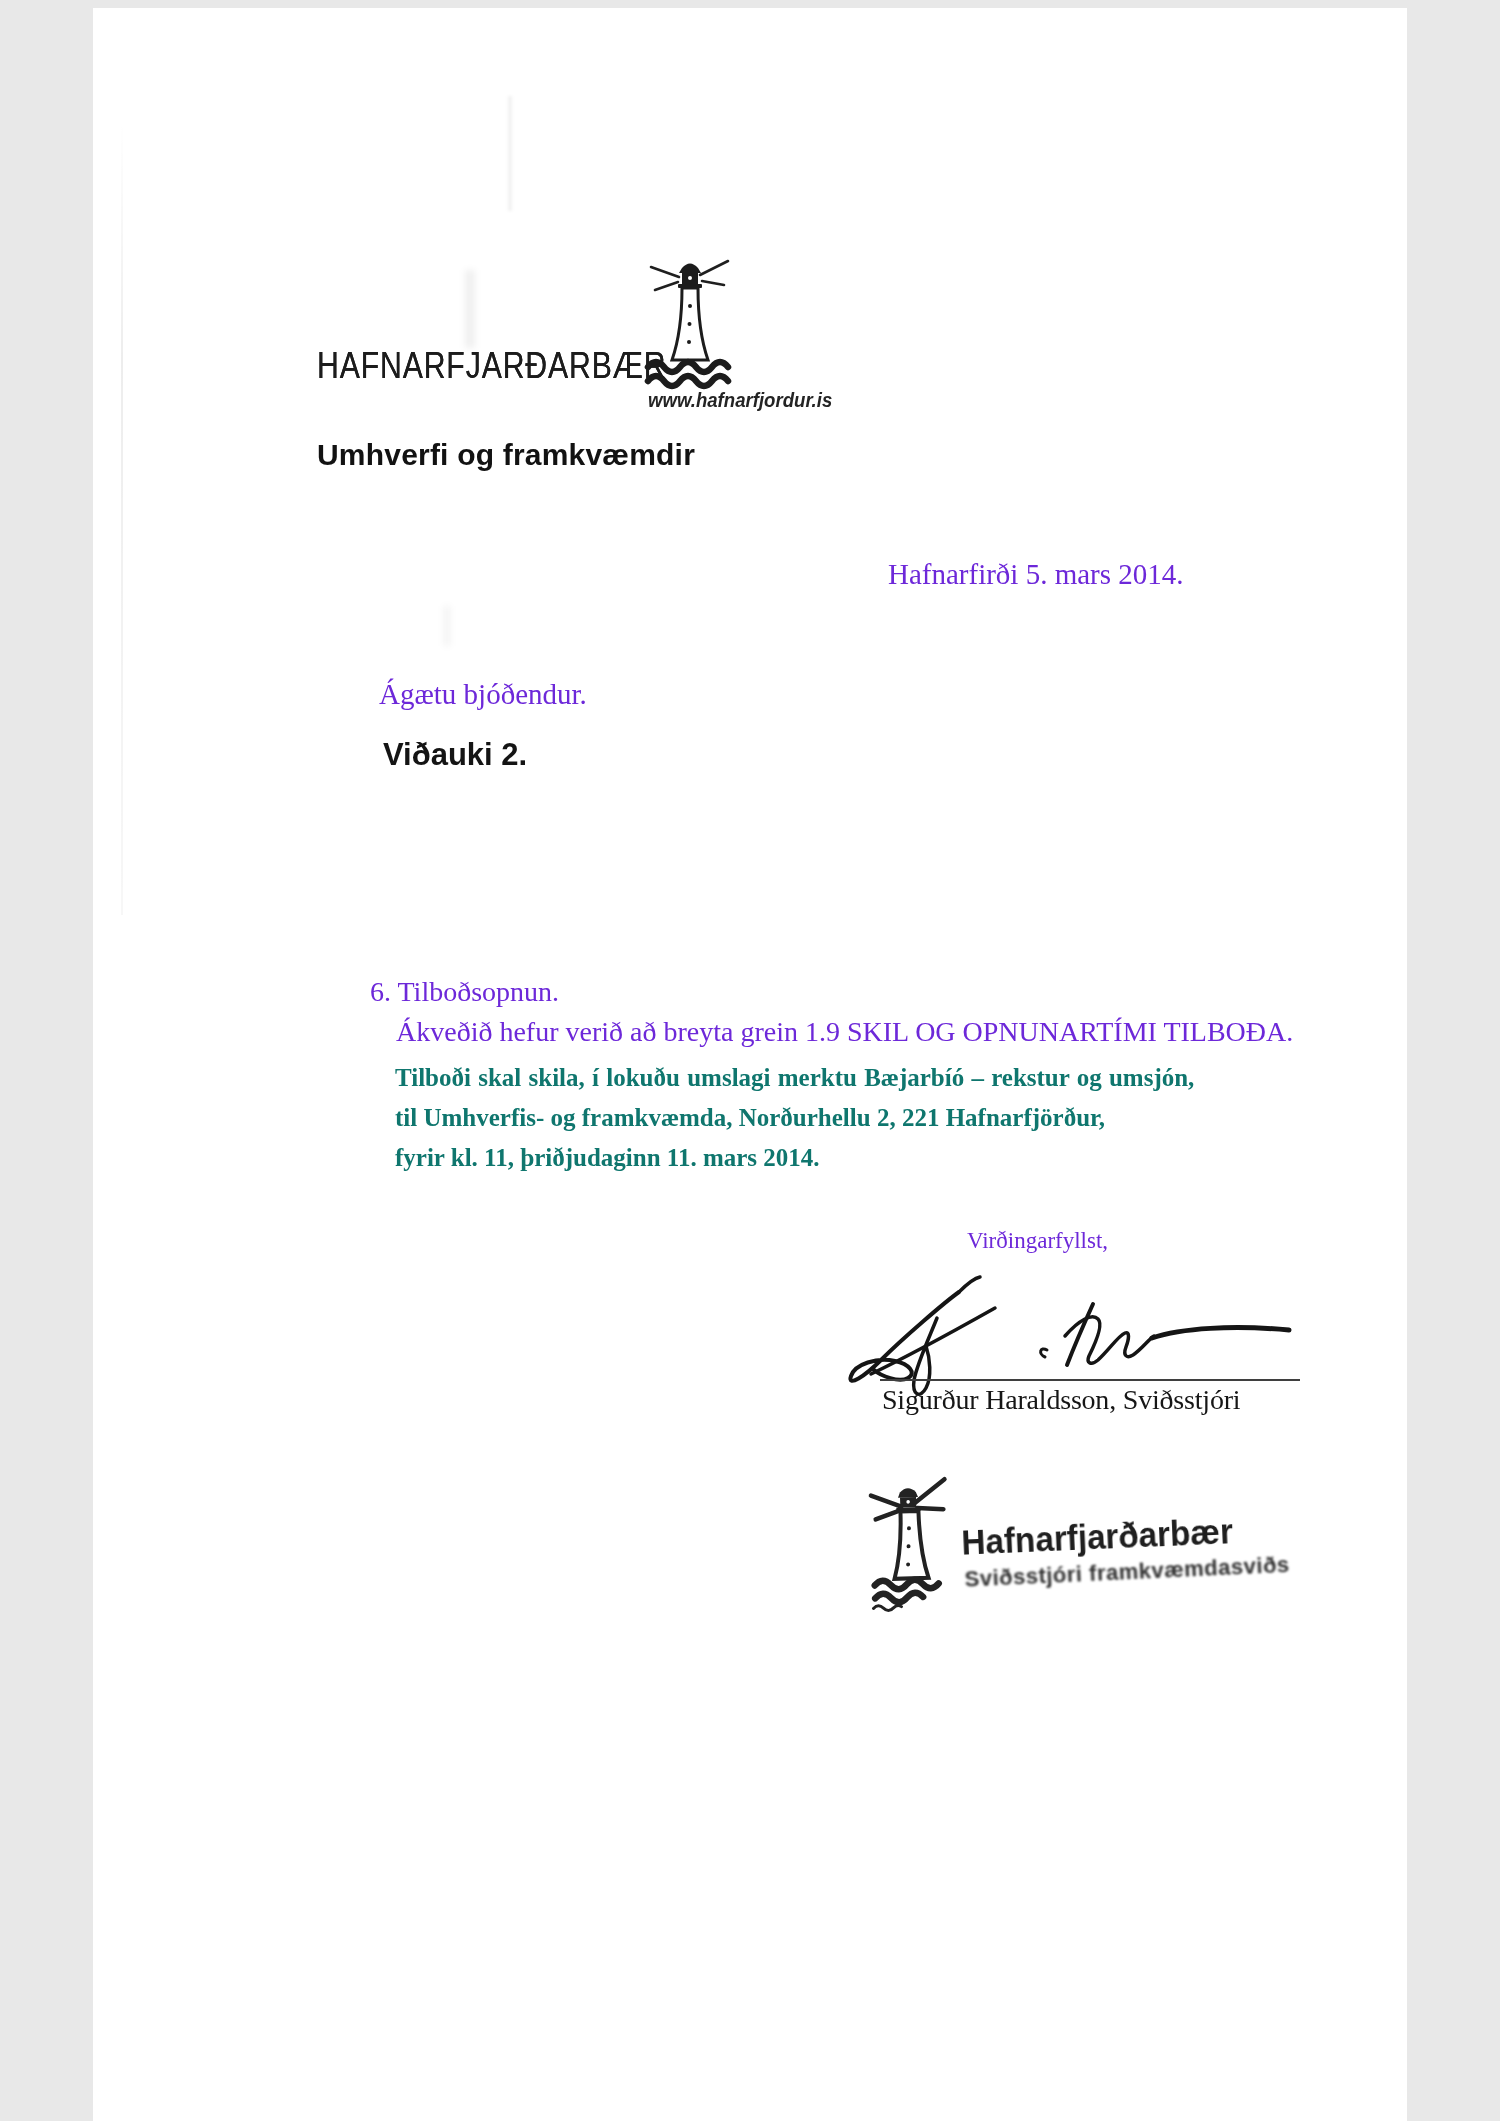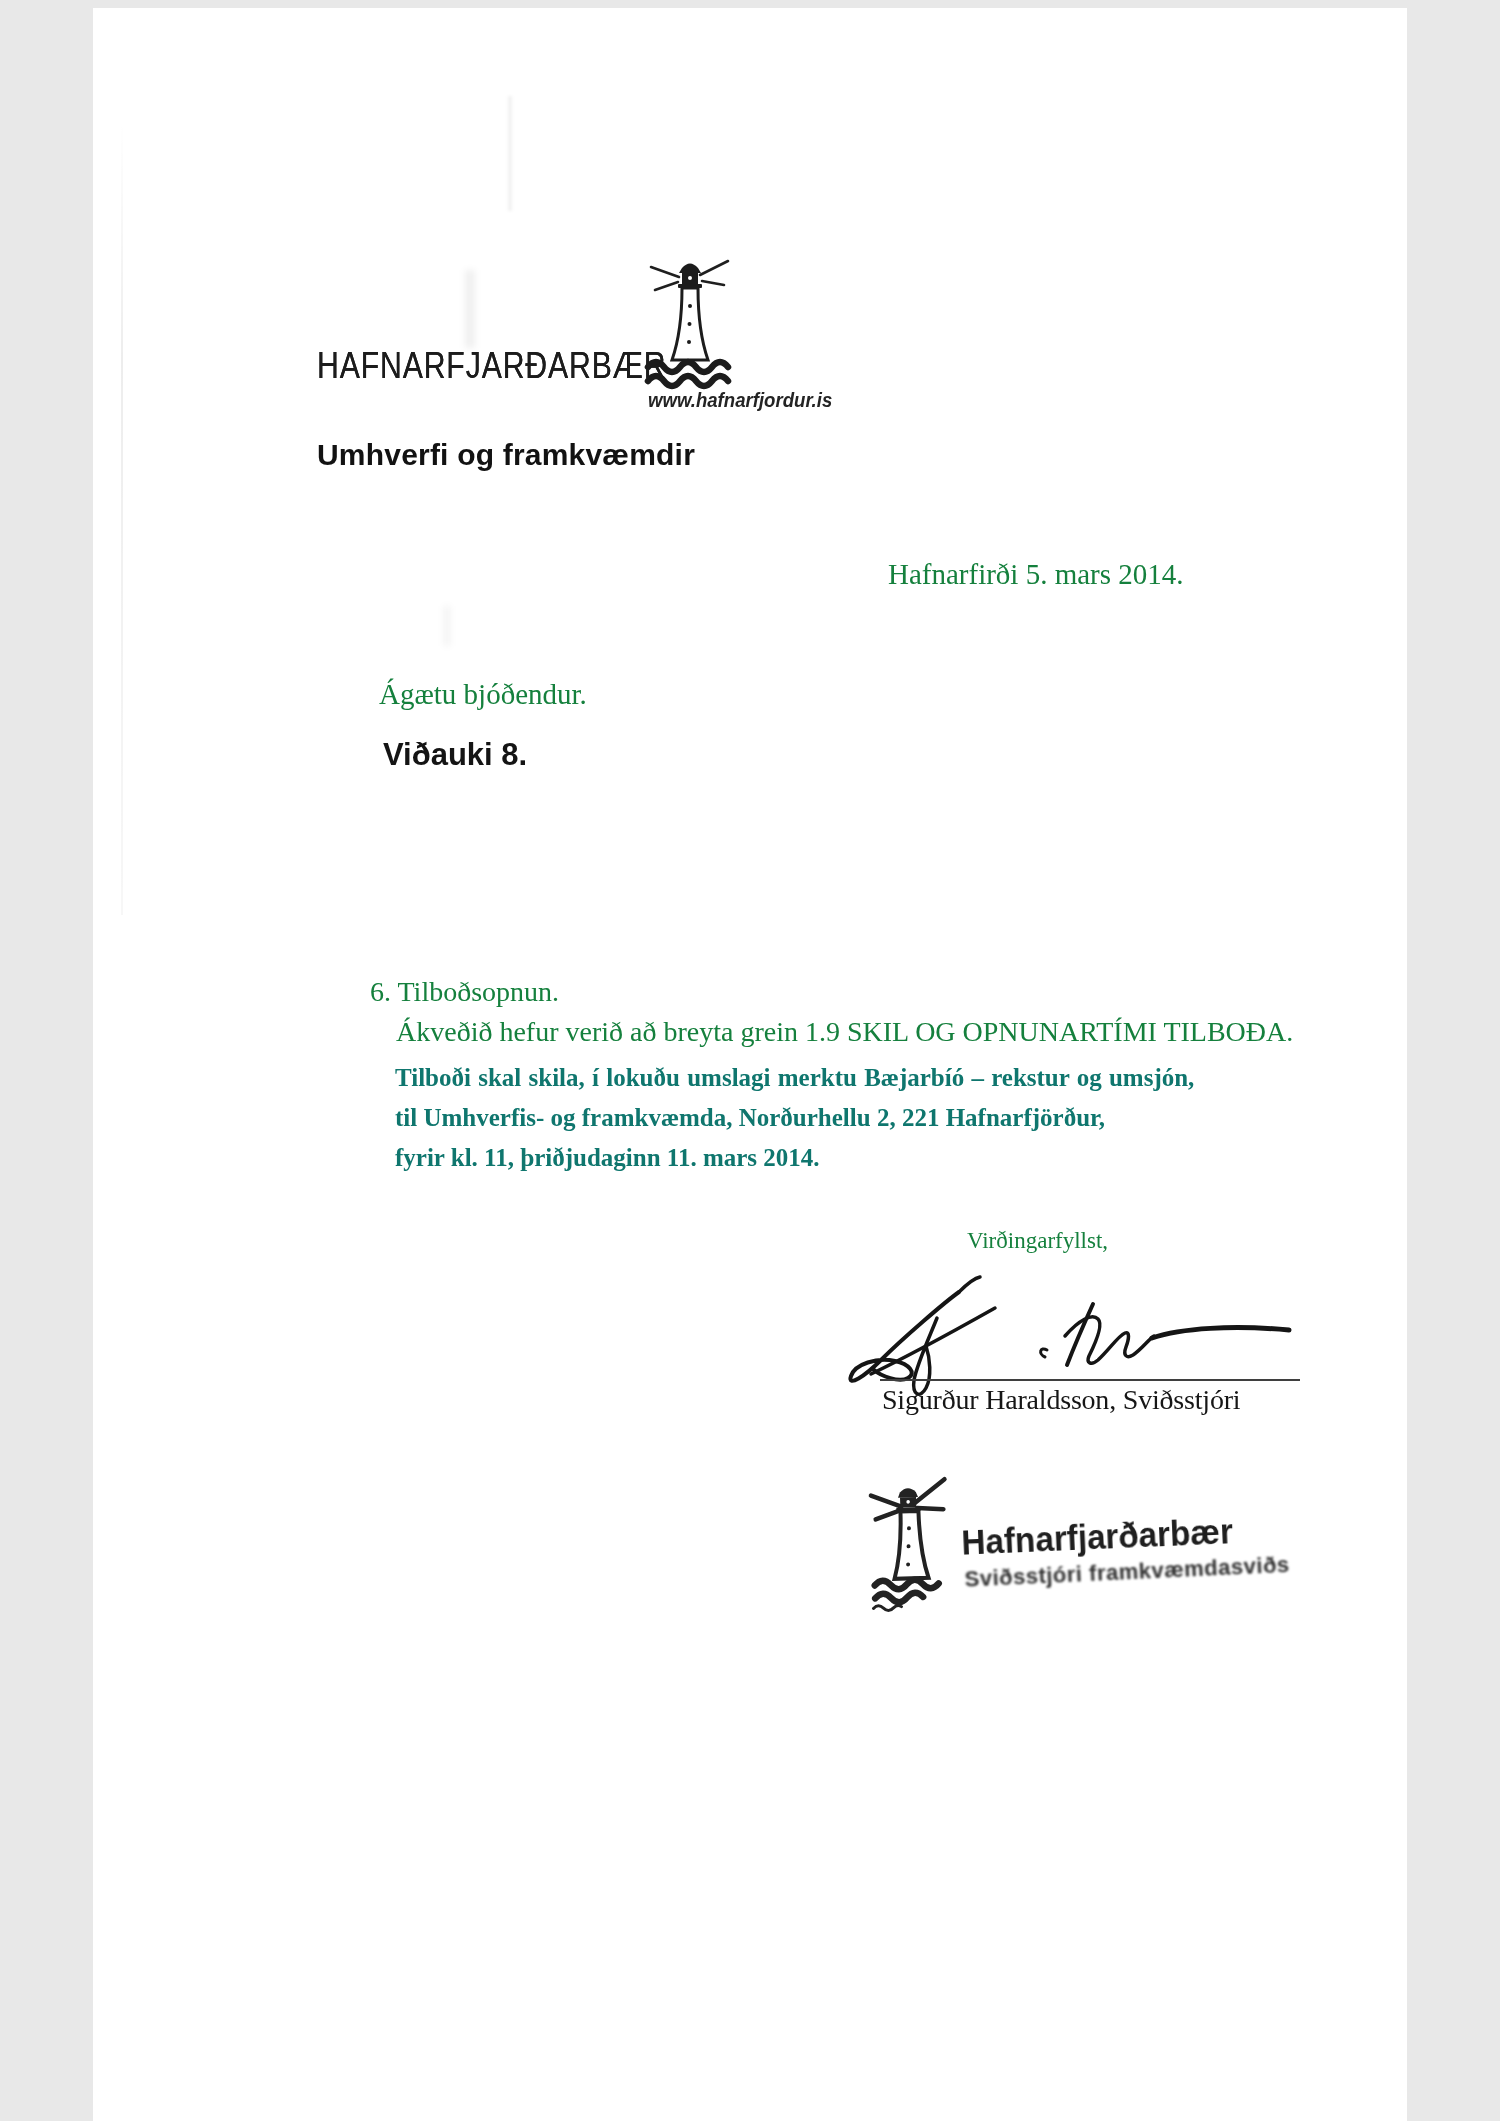--- a/index.html
+++ b/index.html
@@ -12,21 +12,21 @@
   .serif{font-family:"Liberation Serif",serif;color:#1e1e1e;}
   .sans{font-family:"Liberation Sans",sans-serif;color:#161616;}
   .orgname{
     font-size:36px;font-weight:400;letter-spacing:1px;color:#1c1c1c;
     transform:scaleX(0.84);transform-origin:left center;
     text-shadow:0 0 0.6px #1c1c1c;
   }
   .website{font-size:20px;font-style:italic;font-weight:700;color:#242424;
     transform:scaleX(0.93);transform-origin:left center;}
   .dept{font-size:30px;font-weight:700;color:#121212;letter-spacing:0.2px;}
-  .body-text{font-size:28px;color:#15803d;}
+  .body-text{font-size:28px;color:#6d28d9;}
   .appendix{font-size:31px;font-weight:700;color:#141414;}
   .doc-title{font-size:34px;font-weight:700;line-height:38px;text-align:center;color:#151515;}
   .para{font-size:25px;line-height:40px;color:#0f766e;font-weight:bold;}
   .signer-line{font-size:28px;letter-spacing:-0.2px;color:#161616;}
   .stamp{transform:rotate(-1.8deg);transform-origin:left top;}
   .stamp-org{font-size:35px;font-weight:700;color:#1f1f1f;
     transform:scaleX(0.95) rotate(-0.6deg);transform-origin:left center;filter:blur(0.4px);}
   .stamp-sub{font-size:22px;font-weight:700;color:#2e2e2e;letter-spacing:0.5px;
     transform:rotate(-0.8deg);transform-origin:left center;filter:blur(1.1px);}
   .sig-underline{background:#3f3f3f;}
@@ -66,21 +66,21 @@
   <div class="abs sans orgname" style="left:224px;top:337px;">HAFNARFJARÐARBÆR</div>
 
   <div class="abs sans website" style="left:555px;top:381px;">www.hafnarfjordur.is</div>
 
   <div class="abs sans dept" style="left:224px;top:430px;">Umhverfi og framkvæmdir</div>
 
   <div class="abs serif body-text" style="left:795px;top:550px;font-size:29px;">Hafnarfirði 5. mars 2014.</div>
 
   <div class="abs serif body-text" style="left:286px;top:670px;font-size:29px;">Ágætu bjóðendur.</div>
 
-  <div class="abs sans appendix" style="left:290px;top:729px;">Viðauki 8.</div>
+  <div class="abs sans appendix" style="left:290px;top:729px;">Viðauki 2.</div>
 
   <div class="abs serif doc-title" style="left:444px;top:827px;width:600px;">
   </div>
 
   <div class="abs serif body-text" style="left:277px;top:968px;">6. Tilboðsopnun.</div>
 
   <div class="abs serif body-text" style="left:303px;top:1008px;">Ákveðið hefur verið að breyta grein 1.9 SKIL OG OPNUNARTÍMI TILBOÐA.</div>
 
   <div class="abs serif para" style="left:302px;top:1050px;width:840px;">
     <div style="word-spacing:1px;">Tilboði skal skila, í lokuðu umslagi merktu Bæjarbíó – rekstur og umsjón,</div>

